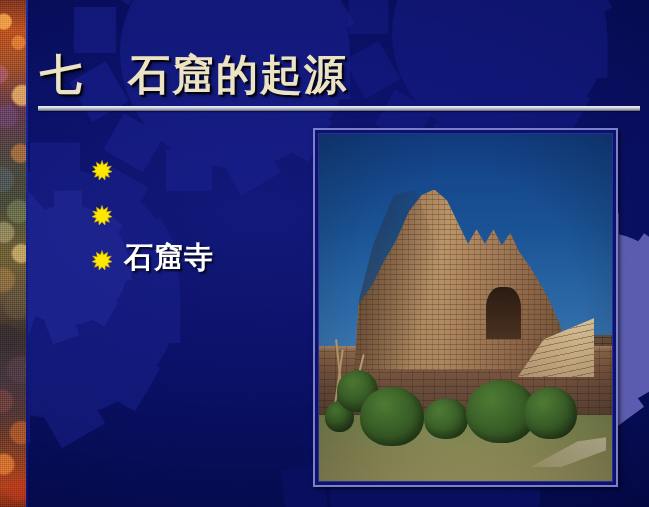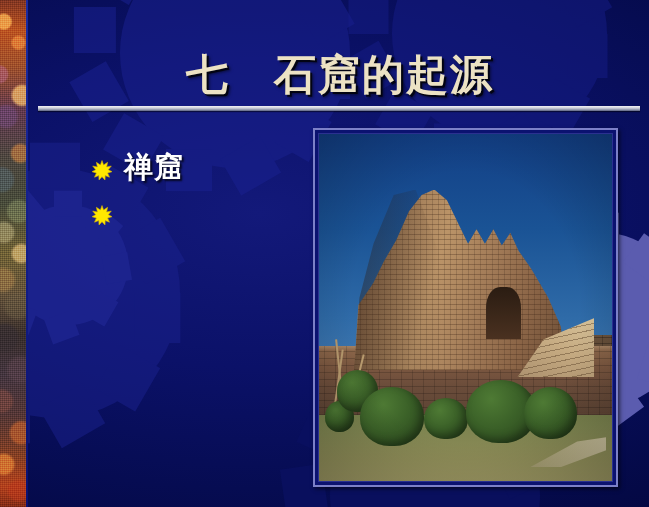--- a/index.html
+++ b/index.html
@@ -173,21 +173,21 @@
     left: 26px; top: 0;
     width: 2px; height: 507px;
     background: linear-gradient(to bottom, #1a2aa0, #0a1070);
   }
 
   
   .title {
     position: absolute;
     left: 40px; top: 47px;
     width: 600px;
-    text-align: center;
+    text-align: left;
     font-size: 42px;
     font-weight: 700;
     letter-spacing: 2px;
     color: #ece2c4;
     text-shadow: 2px 2px 0 rgba(0,0,0,.75), 3px 3px 3px rgba(0,0,0,.5);
     white-space: nowrap;
   }
 
   
   .rule {
@@ -465,31 +465,38 @@
   <div class="rule"></div>
 
   <div class="bullets">
 
     <div class="bullet-row">
       <span class="star">
         <svg width="20" height="20" viewBox="0 0 20 20" aria-hidden="true">
           <polygon points="10,0.5 11.6,5.0 15.6,2.3 14.6,7.0 19.3,6.0 16.3,9.7 20,11.7 15.6,13.0 17.5,17.2 13.2,15.6 13.0,20 10,16.8 7.0,20 6.8,15.6 2.5,17.2 4.4,13.0 0,11.7 3.7,9.7 0.7,6.0 5.4,7.0 4.4,2.3 8.4,5.0" fill="#ffe800" stroke="#d8b400" stroke-width="0.6"></polygon>
         </svg>
       </span>
-      <span class="bullet-text">禅窟</span>
     </div>
 
     <div class="bullet-row">
       <span class="star">
         <svg width="20" height="20" viewBox="0 0 20 20" aria-hidden="true">
           <polygon points="10,0.5 11.6,5.0 15.6,2.3 14.6,7.0 19.3,6.0 16.3,9.7 20,11.7 15.6,13.0 17.5,17.2 13.2,15.6 13.0,20 10,16.8 7.0,20 6.8,15.6 2.5,17.2 4.4,13.0 0,11.7 3.7,9.7 0.7,6.0 5.4,7.0 4.4,2.3 8.4,5.0" fill="#ffe800" stroke="#d8b400" stroke-width="0.6"></polygon>
         </svg>
       </span>
     </div>
 
+    <div class="bullet-row">
+      <span class="star">
+        <svg width="20" height="20" viewBox="0 0 20 20" aria-hidden="true">
+          <polygon points="10,0.5 11.6,5.0 15.6,2.3 14.6,7.0 19.3,6.0 16.3,9.7 20,11.7 15.6,13.0 17.5,17.2 13.2,15.6 13.0,20 10,16.8 7.0,20 6.8,15.6 2.5,17.2 4.4,13.0 0,11.7 3.7,9.7 0.7,6.0 5.4,7.0 4.4,2.3 8.4,5.0" fill="#ffe800" stroke="#d8b400" stroke-width="0.6"></polygon>
+        </svg>
+      </span>
+      <span class="bullet-text">石窟寺</span>
+    </div>
 
   </div>
 
   <div class="photo-frame">
     <div class="photo-inner" title="Sandstone Hindu temple with tall shikhara spire, stone stairway, green bushes and blue sky">
       <div class="ph-sky"></div>
       <div class="ph-ground"></div>
       <div class="ph-rubble">
         <div class="ph-rubble-tex"></div>
       </div>

